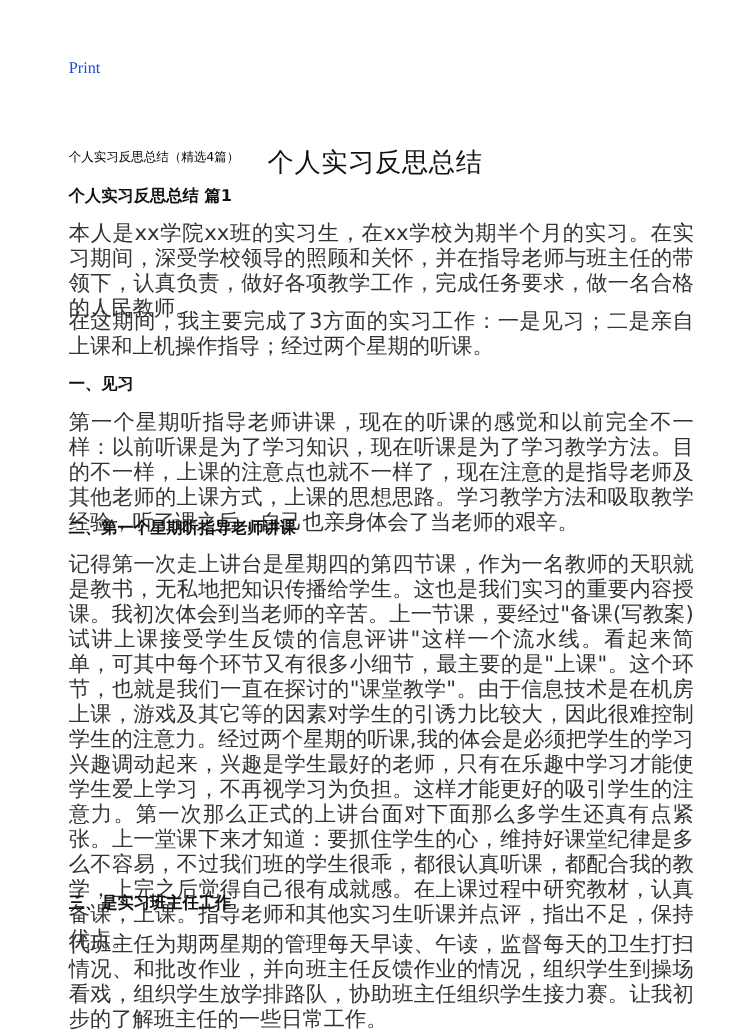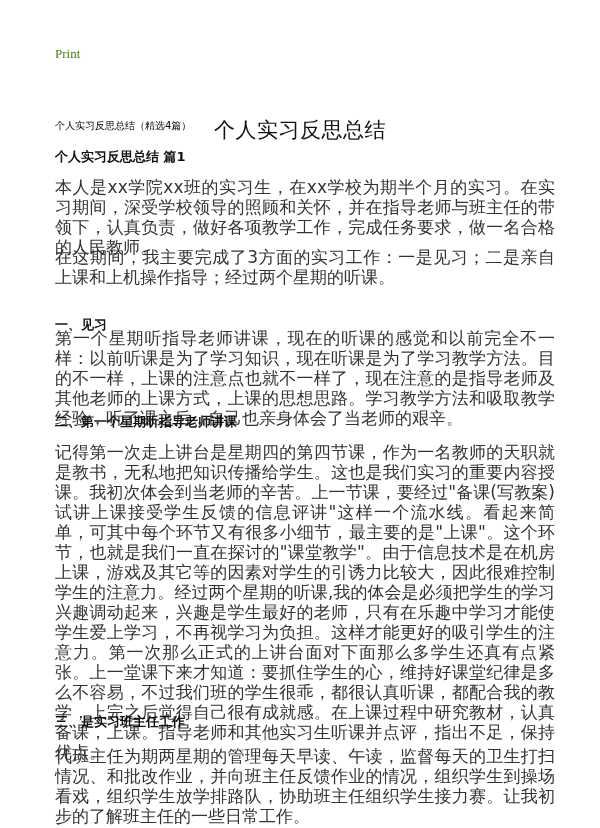--- a/index.html
+++ b/index.html
@@ -1,36 +1,36 @@
 <!DOCTYPE html>
 <html><head>
   <meta charset="utf-8">
   <style>
     html, body { margin: 0; padding: 0; background: #ffffff; }
     body { width: 600px; height: 828px; overflow: hidden; position: relative;
       font-family: "DejaVu Sans", sans-serif; color: #222; }
-    .print { position: absolute; left: 55px; top: 46px; font-family: "Liberation Serif", serif; font-size: 13px; color: #4d7c0f; }
+    .print { position: absolute; left: 55px; top: 46px; font-family: "Liberation Serif", serif; font-size: 13px; color: #1d4ed8; }
     .title { position: absolute; left: 0; width: 600px; top: 80px; text-align: center; font-size: 21px; color: #111; letter-spacing: 0.5px; margin-top: 36px; }
     .subtitle { position: absolute; left: 55px; top: 119px; font-size: 10px; color: #000000; }
     .h { position: absolute; left: 55px; font-size: 13px; font-weight: bold; color: #111; }
     .p { position: absolute; left: 55px; width: 500px; font-size: 17px; line-height: 20px; color: #333; text-align: justify; }
   </style>
 </head>
 <body>
 
 <div>
   <div class="print">Print</div>
   <div class="title">个人实习反思总结</div>
   <div class="subtitle">个人实习反思总结（精选4篇）</div>
   <div class="h" style="top:148px;">个人实习反思总结 篇1</div>
 
   <div class="p" style="top:177px;">本人是xx学院xx班的实习生，在xx学校为期半个月的实习。在实习期间，深受学校领导的照顾和关怀，并在指导老师与班主任的带领下，认真负责，做好各项教学工作，完成任务要求，做一名合格的人民教师。</div>
   <div class="p" style="top:247px;">在这期间，我主要完成了3方面的实习工作：一是见习；二是亲自上课和上机操作指导；经过两个星期的听课。</div>
 
-  <div class="h" style="top:316px;">一、见习</div>
+  <div class="h" style="top:298px;">一、见习</div>
   <div class="p" style="top:328px;">第一个星期听指导老师讲课，现在的听课的感觉和以前完全不一样：以前听课是为了学习知识，现在听课是为了学习教学方法。目的不一样，上课的注意点也就不一样了，现在注意的是指导老师及其他老师的上课方式，上课的思想思路。学习教学方法和吸取教学经验，听了课之后，自己也亲身体会了当老师的艰辛。</div>
 
   <div class="h" style="top:413px;">二、第一个星期听指导老师讲课</div>
   <div class="p" style="top:442px;">记得第一次走上讲台是星期四的第四节课，作为一名教师的天职就是教书，无私地把知识传播给学生。这也是我们实习的重要内容授课。我初次体会到当老师的辛苦。上一节课，要经过"备课(写教案)试讲上课接受学生反馈的信息评讲"这样一个流水线。看起来简单，可其中每个环节又有很多小细节，最主要的是"上课"。这个环节，也就是我们一直在探讨的"课堂教学"。由于信息技术是在机房上课，游戏及其它等的因素对学生的引诱力比较大，因此很难控制学生的注意力。经过两个星期的听课,我的体会是必须把学生的学习兴趣调动起来，兴趣是学生最好的老师，只有在乐趣中学习才能使学生爱上学习，不再视学习为负担。这样才能更好的吸引学生的注意力。第一次那么正式的上讲台面对下面那么多学生还真有点紧张。上一堂课下来才知道：要抓住学生的心，维持好课堂纪律是多么不容易，不过我们班的学生很乖，都很认真听课，都配合我的教学，上完之后觉得自己很有成就感。在上课过程中研究教材，认真备课，上课。指导老师和其他实习生听课并点评，指出不足，保持优点。</div>
 
   <div class="h" style="top:713px;">三、是实习班主任工作</div>
   <div class="p" style="top:746px;">代班主任为期两星期的管理每天早读、午读，监督每天的卫生打扫情况、和批改作业，并向班主任反馈作业的情况，组织学生到操场看戏，组织学生放学排路队，协助班主任组织学生接力赛。让我初步的了解班主任的一些日常工作。</div>
 </div>
 
 </body></html>

